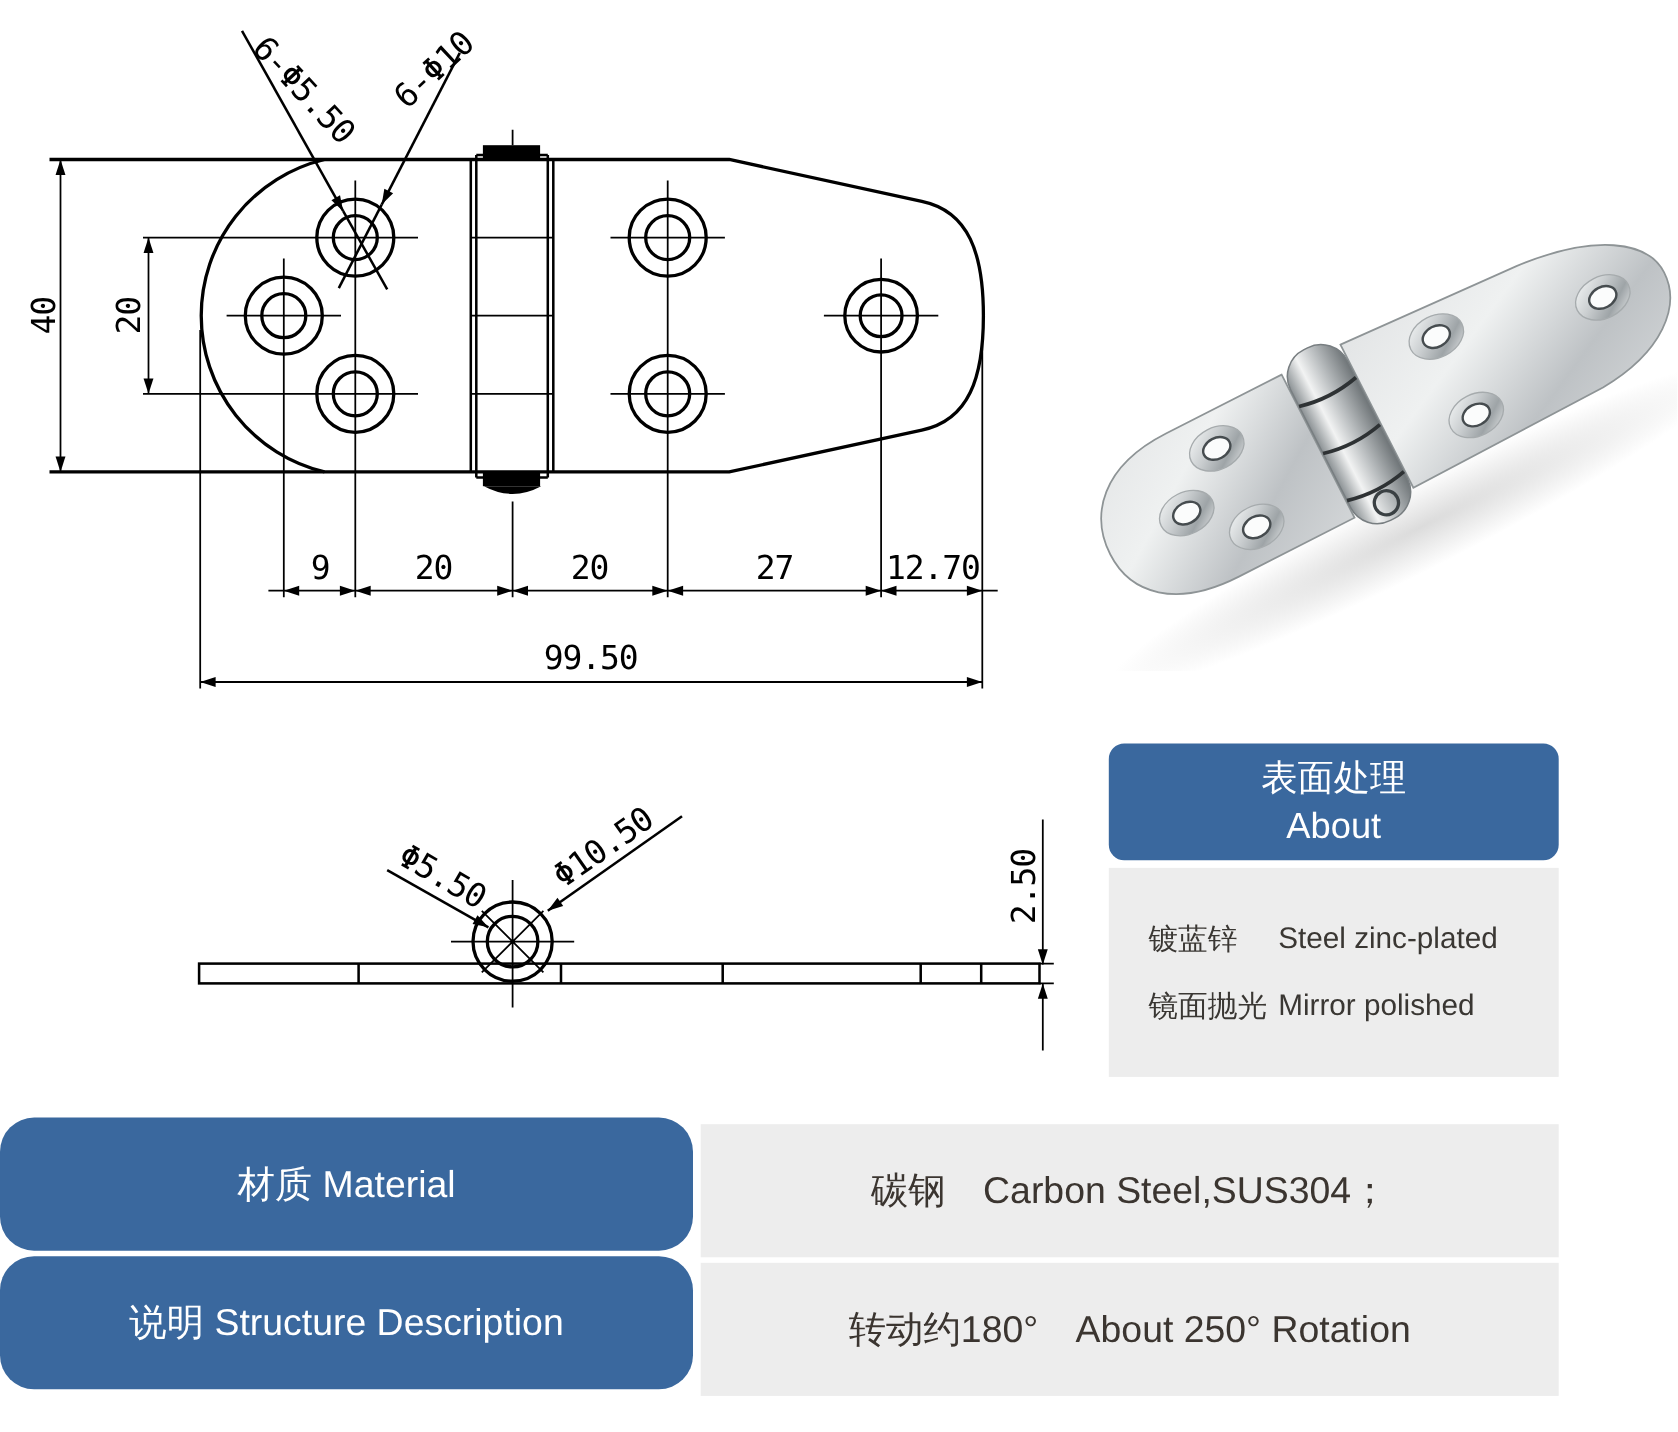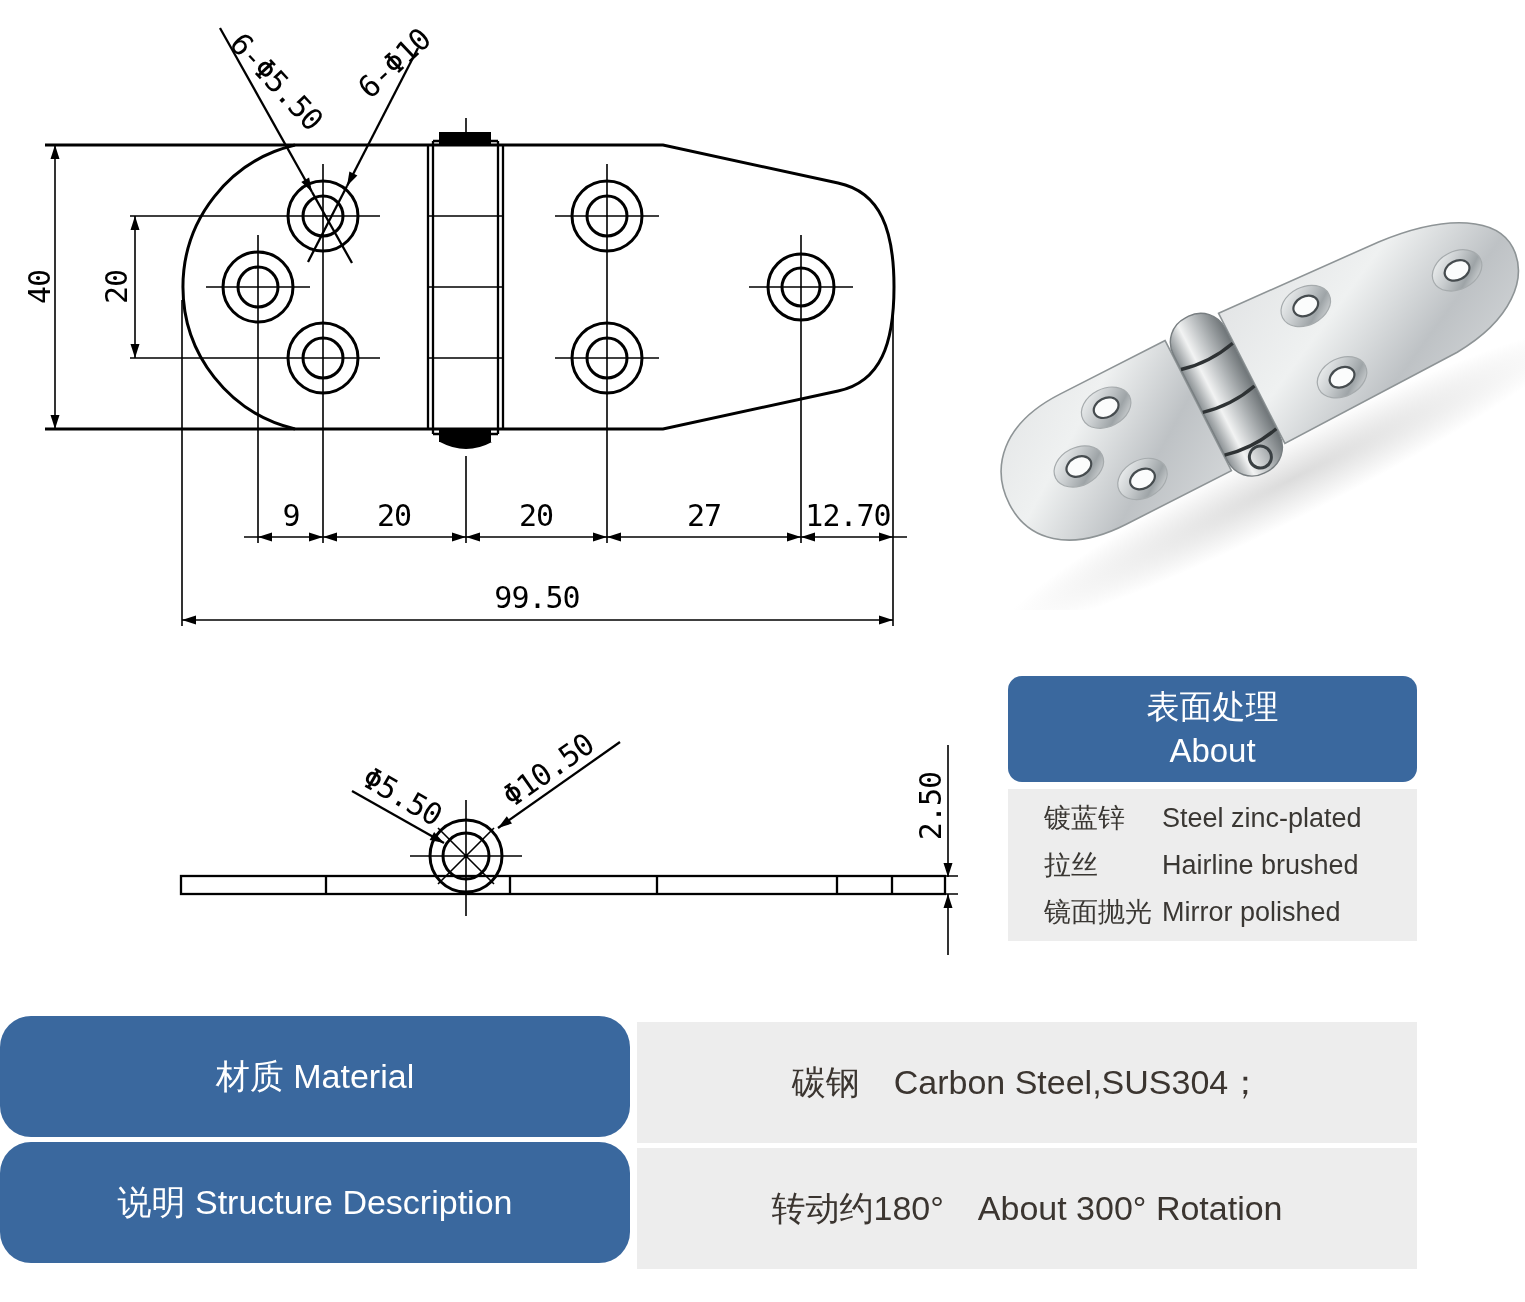--- a/index.html
+++ b/index.html
@@ -10,22 +10,22 @@
   svg .t2{stroke:#000;stroke-width:2.3;fill:none;}
   svg .t3{stroke:#000;stroke-width:3;fill:none;}
   svg .arr{fill:#000;stroke:none;}
   svg text.dim{font-family:"DejaVu Sans Mono","Liberation Mono",monospace;
                font-size:30px;fill:#000;letter-spacing:-1px;}
   
   .finish{position:absolute;left:1008px;top:676px;width:409px;}
   .finish-header{height:106px;background:#3A689E;border-radius:14px;color:#fff;
                  display:flex;flex-direction:column;align-items:center;justify-content:center;
                  font-size:33px;line-height:1.32;}
-  .finish-body{margin-top:7px;background:#EDEDED;height:152px;box-sizing:border-box;
-               display:flex;flex-direction:column;justify-content:center;color:#3A3733;}
+  .finish-body{margin-top:7px;background:#EDEDED;height:190px;box-sizing:border-box;
+               display:flex;flex-direction:column;justify-content:center;color:#3A3733;gap:14px;}
   .finish-row{display:flex;align-items:center;height:47px;padding-left:36px;font-size:27px;}
   .finish-zh{width:118px;flex:none;}
   .finish-en{flex:1;}
   
   .spec-row{position:absolute;left:0;width:1417px;height:121px;}
   .spec-row.r1{top:1016px;}
   .spec-row.r2{top:1142px;}
   .spec-label{position:absolute;left:0;top:0;width:630px;height:100%;background:#3A689E;
               color:#ffffff;display:flex;align-items:center;justify-content:center;font-size:34px;border-radius:31px;}
   .spec-value{position:absolute;left:637px;right:0;top:6px;height:100%;background:#EDEDED;
@@ -243,32 +243,28 @@
     <div class="finish-header">
       <div>表面处理</div>
       <div>About</div>
     </div>
     <div class="finish-body">
       <div class="finish-row">
         <span class="finish-zh">镀蓝锌</span>
         <span class="finish-en">Steel zinc-plated</span>
       </div>
       <div class="finish-row">
-        <span class="finish-zh">拉丝</span>
-        <span class="finish-en">Hairline brushed</span>
-      </div>
-      <div class="finish-row">
         <span class="finish-zh">镜面抛光</span>
         <span class="finish-en">Mirror polished</span>
       </div>
     </div>
   </div>
 
   <div class="spec-row r1">
     <div class="spec-label">材质 Material</div>
     <div class="spec-value">碳钢　Carbon Steel,SUS304；</div>
   </div>
   <div class="spec-row r2">
     <div class="spec-label">说明 Structure Description</div>
-    <div class="spec-value">转动约180°　About 300° Rotation</div>
+    <div class="spec-value">转动约180°　About 250° Rotation</div>
   </div>
 
 </div>
 
 </body></html>

